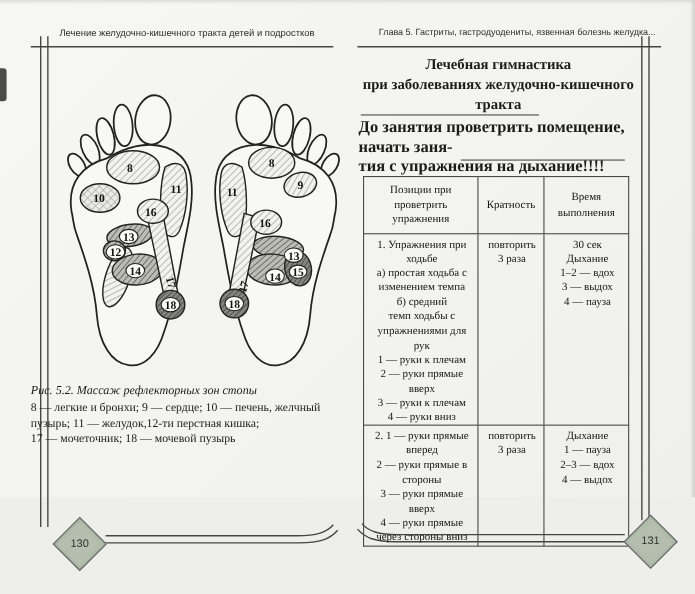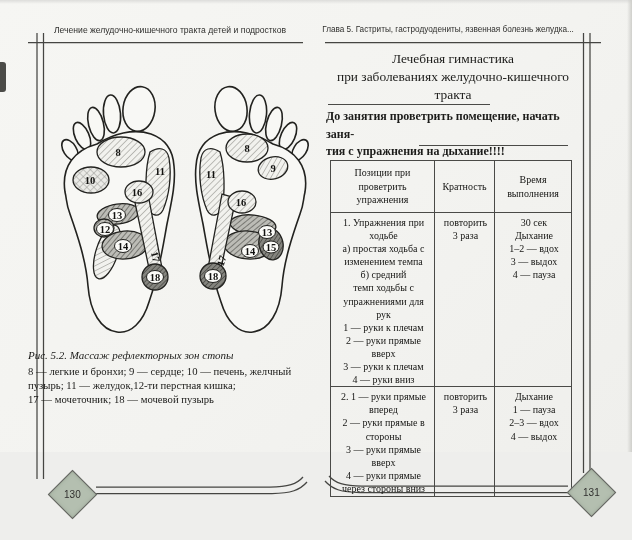--- a/index.html
+++ b/index.html
@@ -9,40 +9,40 @@
   .edge-shadow{position:absolute;right:0;top:0;width:5px;height:100%;
     background:linear-gradient(to left,#cfcfcb,rgba(207,207,203,0));}
   .top-shadow{position:absolute;left:0;top:0;width:100%;height:4px;
     background:linear-gradient(to bottom,#dddddb,rgba(221,221,219,0));}
   .smudge{position:absolute;left:0;top:62px;width:6px;height:30px;
     background:#2d2d29;border-radius:0 3px 3px 0;opacity:.85;}
   .rules{position:absolute;left:0;top:0;pointer-events:none;}
   .rh{position:absolute;top:25px;font-family:"Liberation Sans","DejaVu Sans",sans-serif;
     color:#2f2f2d;text-align:center;white-space:nowrap;}
   .rh-left{left:48px;width:244px;font-size:8.6px;}
-  .rh-right{left:322px;width:252px;font-size:8.2px;}
+  .rh-right{left:344px;width:252px;font-size:8.2px;text-align:right;}
   .feet-wrap{position:absolute;left:55px;top:84px;width:260px;height:262px;}
   .caption{position:absolute;left:28px;top:349px;width:284px;text-align:left;color:#1b1b19;}
   .caption-title{font-style:italic;font-size:11px;margin-bottom:2.5px;}
   .caption-line{font-size:10.7px;line-height:14.3px;}
   .diamond{position:absolute;width:33px;height:33px;transform:rotate(45deg);
     background:#b4bfb0;border:1.5px solid #636360;box-shadow:inset 0 0 4px #9aa796;
     display:flex;align-items:center;justify-content:center;}
   .diamond span{transform:rotate(-45deg);font-family:"Liberation Sans",sans-serif;
     font-size:10px;color:#31312f;}
   .d-left{left:55px;top:477px;}
   .d-right{left:574px;top:475px;}
   .title{position:absolute;left:328px;top:50px;width:250px;text-align:center;
-    font-weight:normal;font-size:13.4px;line-height:18px;color:#1c1c1a;}
+    font-weight:bold;font-size:13.4px;line-height:18px;color:#1c1c1a;}
   .note-topline{position:absolute;left:328px;top:104px;width:162px;
     border-top:1.6px solid #4a4a47;}
   .note-bottomline{position:absolute;left:419px;top:145px;width:149px;
     border-top:1.6px solid #4a4a47;}
   .note{position:absolute;left:326px;top:108px;width:254px;font-weight:bold;
-    font-size:12px;line-height:17.5px;color:#1c1c1a;}
+    font-size:15px;line-height:17.5px;color:#1c1c1a;}
   .gym-table{position:absolute;left:330px;top:160px;border-collapse:collapse;
     table-layout:fixed;color:#161614;}
   .gym-table th,.gym-table td{border:1.3px solid #4a4a47;font-weight:normal;
     font-size:10px;}
   .gym-table th{height:47px;text-align:center;vertical-align:middle;
     line-height:13.5px;white-space:pre-line;padding:2px 3px;}
   .gym-table td{vertical-align:top;text-align:center;padding:3px 3px 0 5px;
     white-space:pre-line;line-height:13.1px;}
   .c1{width:104px;} .c2{width:60px;} .c3{width:77px;}
   .r1 td{height:152px;} .r2 td{height:106px;}

